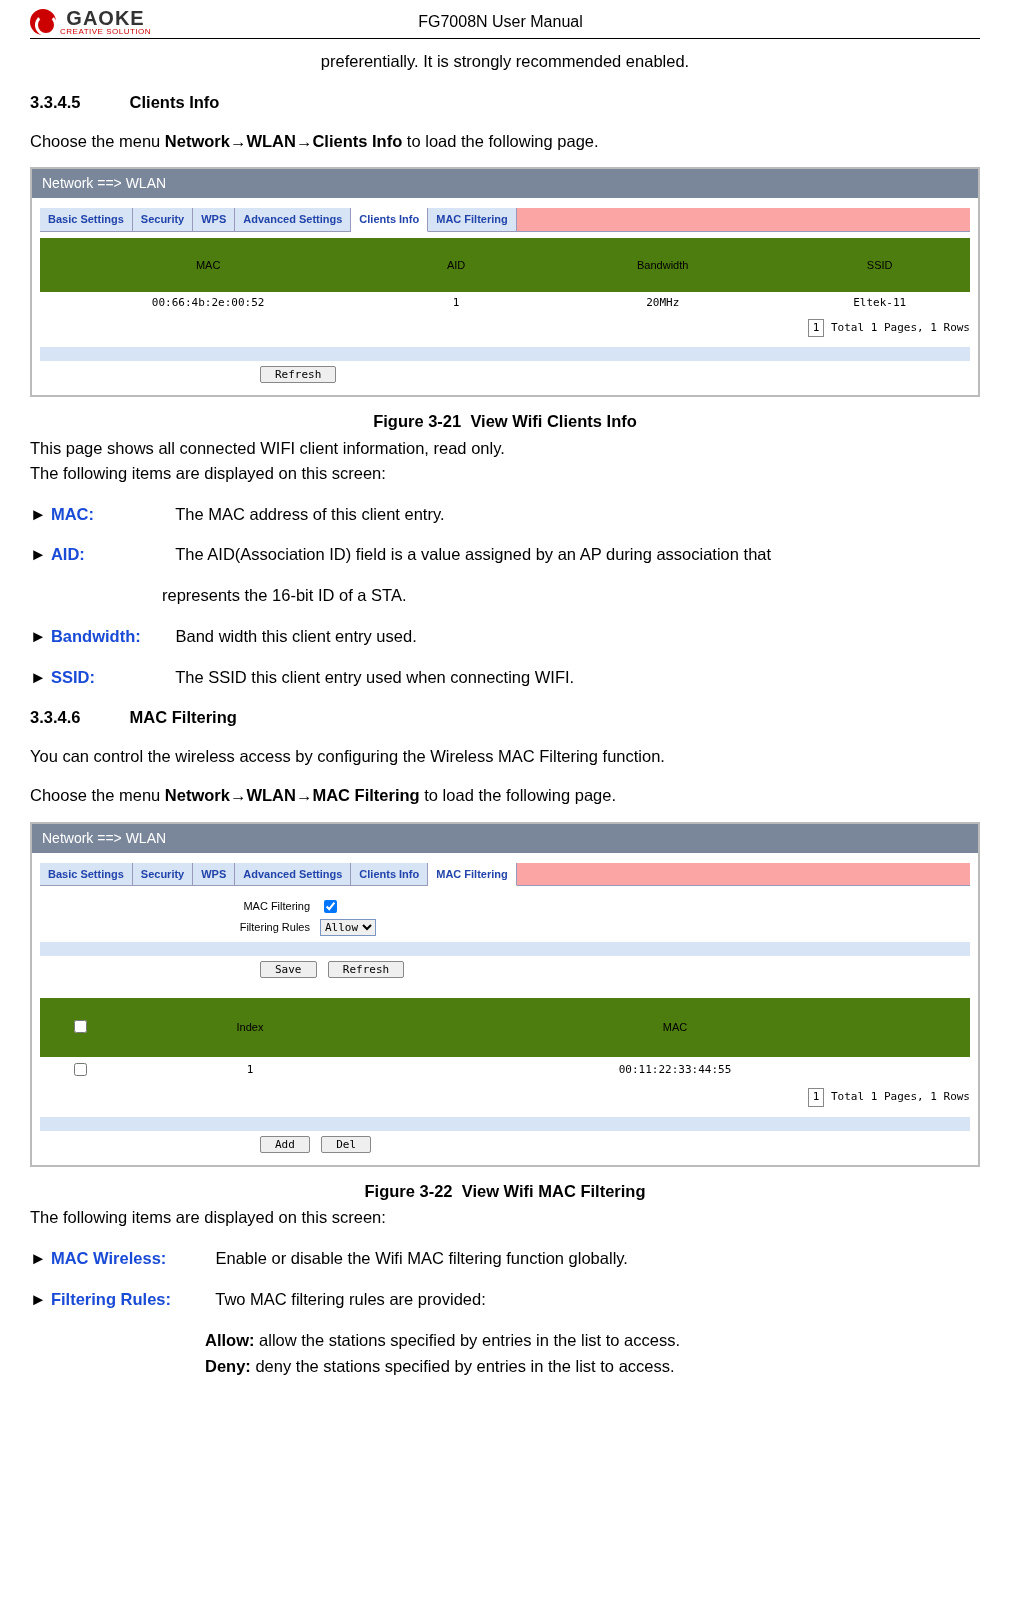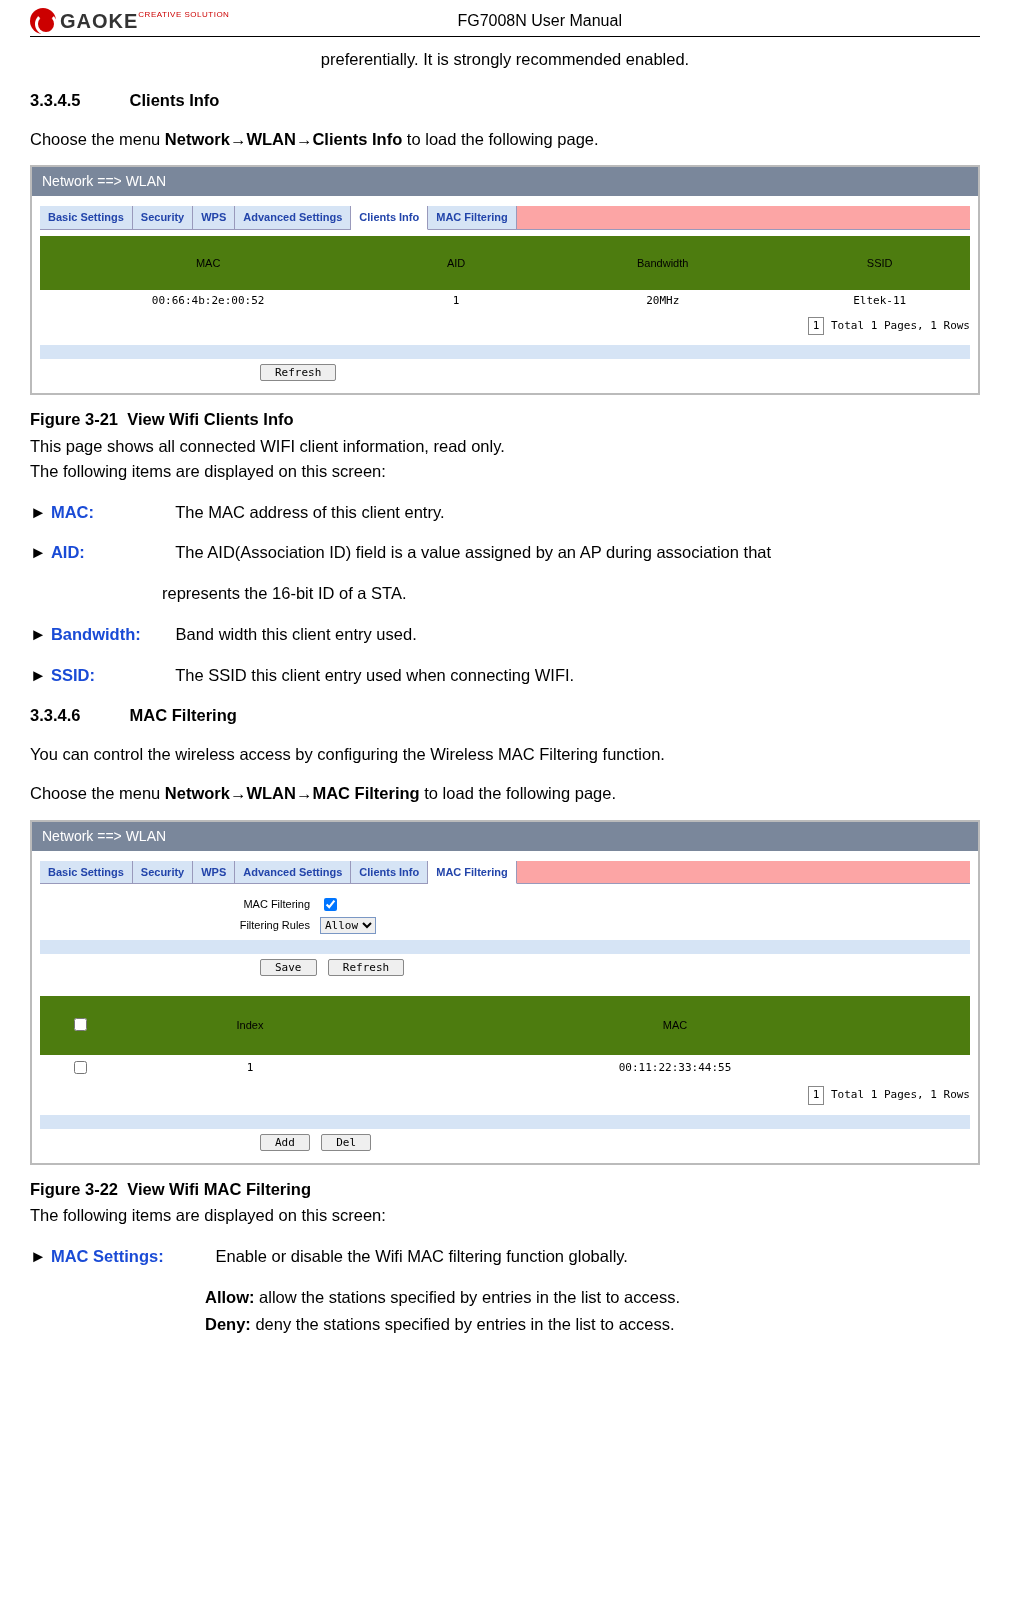--- a/index.html
+++ b/index.html
@@ -38,21 +38,21 @@
   }
   .logo-icon::after{
     content:"";
     position:absolute;
     left:5px; top:5px;
     width:16px; height:16px;
     border:3px solid #fff;
     border-top-color:transparent;
     border-radius:50%;
   }
-  .logo-text { display:flex; flex-direction:row; line-height:1;}
+  .logo-text { display:flex; flex-direction:column; line-height:1;align-items:center;}
   .logo-main { font-weight:bold; font-size:20px; letter-spacing:1px; color:#333;}
   .logo-sub { font-size:8px; color:#c00; letter-spacing:0.5px;}
   .header-title {
     flex:1;
     text-align:center;
     font-size:16px;
     margin-left:-130px;
   }
   .intro-frag {
     text-align:center;
@@ -99,21 +99,21 @@
     padding:1px 14px;
     border:1px solid #888;
     background:#efefef;
     border-radius:2px;
     cursor:pointer;
     margin-right:8px;
   }
   .ss-form-row { display:flex; align-items:center; margin:3px 0; font-size:11px;}
   .ss-form-label { width:280px; text-align:right; padding-right:10px; font-family:sans-serif;}
   .ss-select { font-family:monospace; font-size:11px; border:1px solid #7a97c4;}
-  .fig-cap { text-align:left; font-weight:bold; margin:12px 0 2px 0;}
+  .fig-cap { text-align:center; font-weight:bold; margin:12px 0 2px 0;}
   .kv { margin:16px 0;}
   .kv .arrow { color:#000;}
   .kv .label { color:#1a4bd6; font-weight:bold; display:inline-block;}
   .kv.mac .label { min-width:120px;}
   .kv-indent { margin-left:132px;}
   .kv2 .label { min-width:160px;}
   .sub-indent { margin-left:175px; margin-top:2px; margin-bottom:2px;}
   .footer {
     text-align:center;
     margin-top:40px;
@@ -259,19 +259,20 @@
       <button class="ss-btn">Del</button>
     </div>
   </div>
 </div>
 
 <div class="fig-cap">
   <span>Figure 3-22</span>&nbsp;&nbsp;<span>View Wifi MAC Filtering</span>
 </div>
 <div>The following items are displayed on this screen:</div>
 
-<div class="kv kv2"><span class="arrow">► </span><span class="label">MAC Settings:</span> <span>Enable or disable the Wifi MAC filtering function globally.</span></div>
+<div class="kv kv2"><span class="arrow">► </span><span class="label">MAC Wireless:</span> <span>Enable or disable the Wifi MAC filtering function globally.</span></div>
+<div class="kv kv2"><span class="arrow">► </span><span class="label">Filtering Rules:</span> <span>Two MAC filtering rules are provided:</span></div>
 <div class="sub-indent"><span class="bold">Allow:</span><span> allow the stations specified by entries in the list to access.</span></div>
 <div class="sub-indent"><span class="bold">Deny:</span><span> deny the stations specified by entries in the list to access.</span></div>
 
 
 
 </div>
 
 </body></html>

